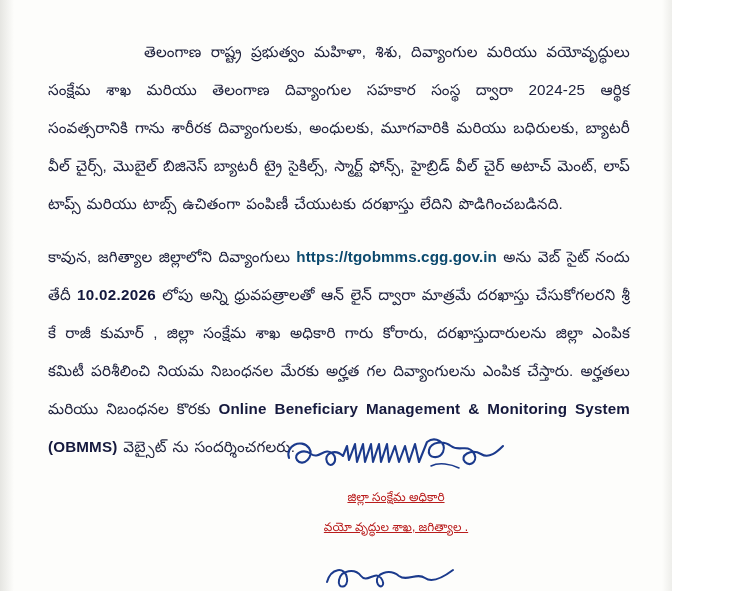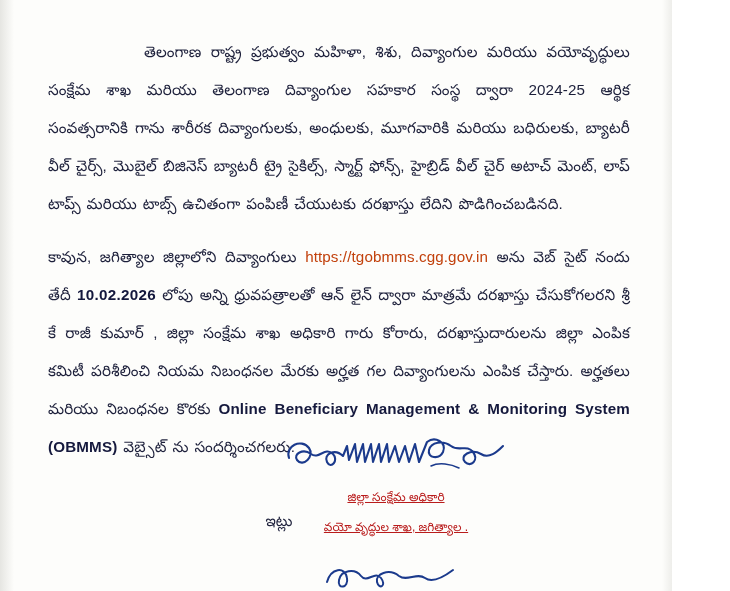--- a/index.html
+++ b/index.html
@@ -30,22 +30,22 @@
     letter-spacing: 0.15px;
     word-spacing: 1.5px;
   }
   .para-first {
     text-indent: 96px;
   }
   .para-second {
     margin-top: 0;
   }
   .link {
-    font-weight: normal;
-    color: #c2410c;
+    font-weight: bold;
+    color: #0c4a6e;
     text-decoration: none;
     letter-spacing: 0.1px;
   }
   .date-bold {
     font-weight: bold;
     color: #13173c;
     letter-spacing: 0.3px;
     margin-top: 24px;
   }
   .latin {
@@ -123,21 +123,20 @@
 
   <div class="edge-fade"></div>
   <div class="edge-fade-right"></div>
 
   <p class="body-text para-first">తెలంగాణ రాష్ట్ర ప్రభుత్వం మహిళా, శిశు, దివ్యాంగుల మరియు వయోవృద్ధులు సంక్షేమ శాఖ మరియు తెలంగాణ దివ్యాంగుల సహకార సంస్థ ద్వారా 2024-25 ఆర్థిక సంవత్సరానికి గాను శారీరక దివ్యాంగులకు, అంధులకు, మూగవారికి మరియు బధిరులకు, బ్యాటరీ వీల్ చైర్స్, మొబైల్ బిజినెస్ బ్యాటరీ ట్రై సైకిల్స్, స్మార్ట్ ఫోన్స్, హైబ్రిడ్ వీల్ చైర్ అటాచ్ మెంట్, లాప్ టాప్స్ మరియు టాబ్స్ ఉచితంగా పంపిణీ చేయుటకు దరఖాస్తు లేదిని పొడిగించబడినది.</p>
 
   <p class="body-text para-second">
     <span>కావున, జగిత్యాల జిల్లాలోని దివ్యాంగులు </span><a class="link" href="#">https://tgobmms.cgg.gov.in</a><span> అను వెబ్ సైట్ నందు తేదీ </span><span class="date-bold">10.02.2026</span><span> లోపు అన్ని ధ్రువపత్రాలతో ఆన్ లైన్ ద్వారా మాత్రమే దరఖాస్తు చేసుకోగలరని శ్రీ కే రాజీ కుమార్ , జిల్లా సంక్షేమ శాఖ అధికారి గారు కోరారు, దరఖాస్తుదారులను జిల్లా ఎంపిక కమిటీ పరిశీలించి నియమ నిబంధనల మేరకు అర్హత గల దివ్యాంగులను ఎంపిక చేస్తారు. అర్హతలు మరియు నిబంధనల కొరకు </span><span class="latin">Online Beneficiary Management &amp; Monitoring System (OBMMS)</span><span> వెబ్సైట్ ను సందర్శించగలరు.</span>
   </p>
 
-  <div class="closing">ఇట్లు</div>
 
   <div class="sign-block">
     <div class="signature">
       <svg width="230" height="48" viewBox="0 0 230 48" fill="none" aria-hidden="true">
         <path d="M8 26 C4 14, 20 6, 28 16 C34 24, 22 36, 16 28 C12 22, 22 16, 30 22 C38 28, 44 14, 52 22 C58 28, 50 38, 46 30 C42 22, 54 16, 62 24 L66 14 L68 28 L74 12 L76 30 L82 12 L84 30 L90 12 L92 30 L98 12 L100 30 L106 12 L108 30 L114 14 L118 30 L124 14 L128 30 L134 12 L138 30 L146 10 C154 4, 166 10, 162 20 C158 28, 146 26, 148 18 C150 10, 162 8, 170 14 C178 20, 186 12, 192 20 C198 28, 190 36, 184 30 C178 24, 190 16, 200 22 C208 27, 216 20, 222 14" stroke="#1b3a8c" stroke-width="2.1" stroke-linecap="round" stroke-linejoin="round"></path>
         <path d="M150 34 C158 30, 170 32, 178 36" stroke="#1b3a8c" stroke-width="1.6" stroke-linecap="round"></path>
       </svg>
     </div>
     <div class="sign-line">జిల్లా సంక్షేమ అధికారి</div>
     <div class="sign-line">వయో వృద్ధుల శాఖ, జగిత్యాల .</div>

